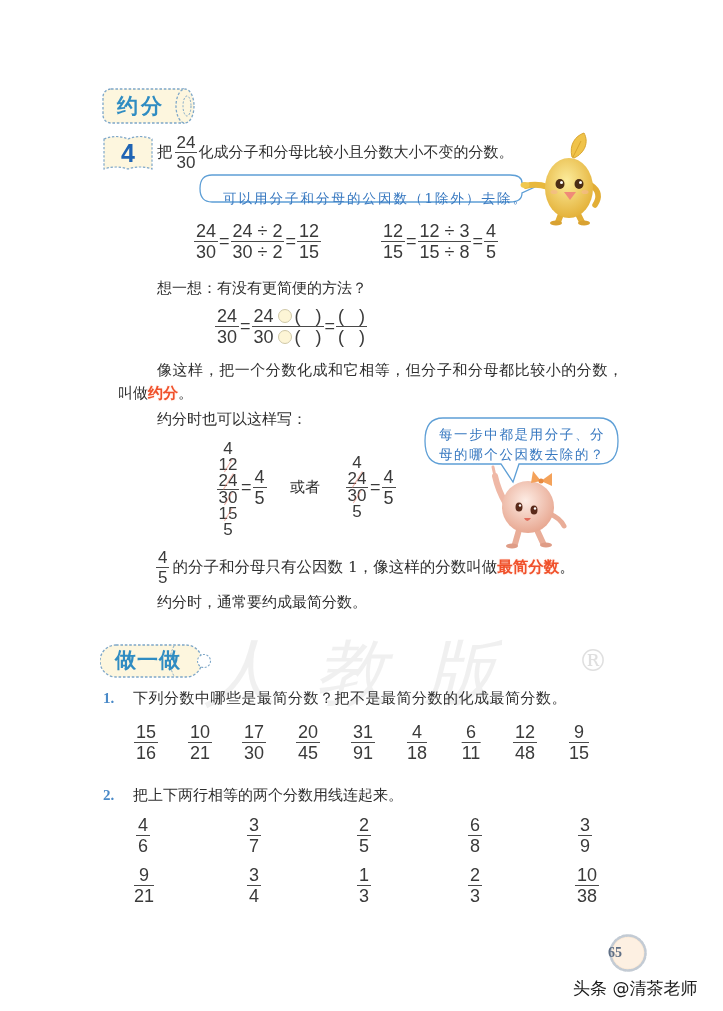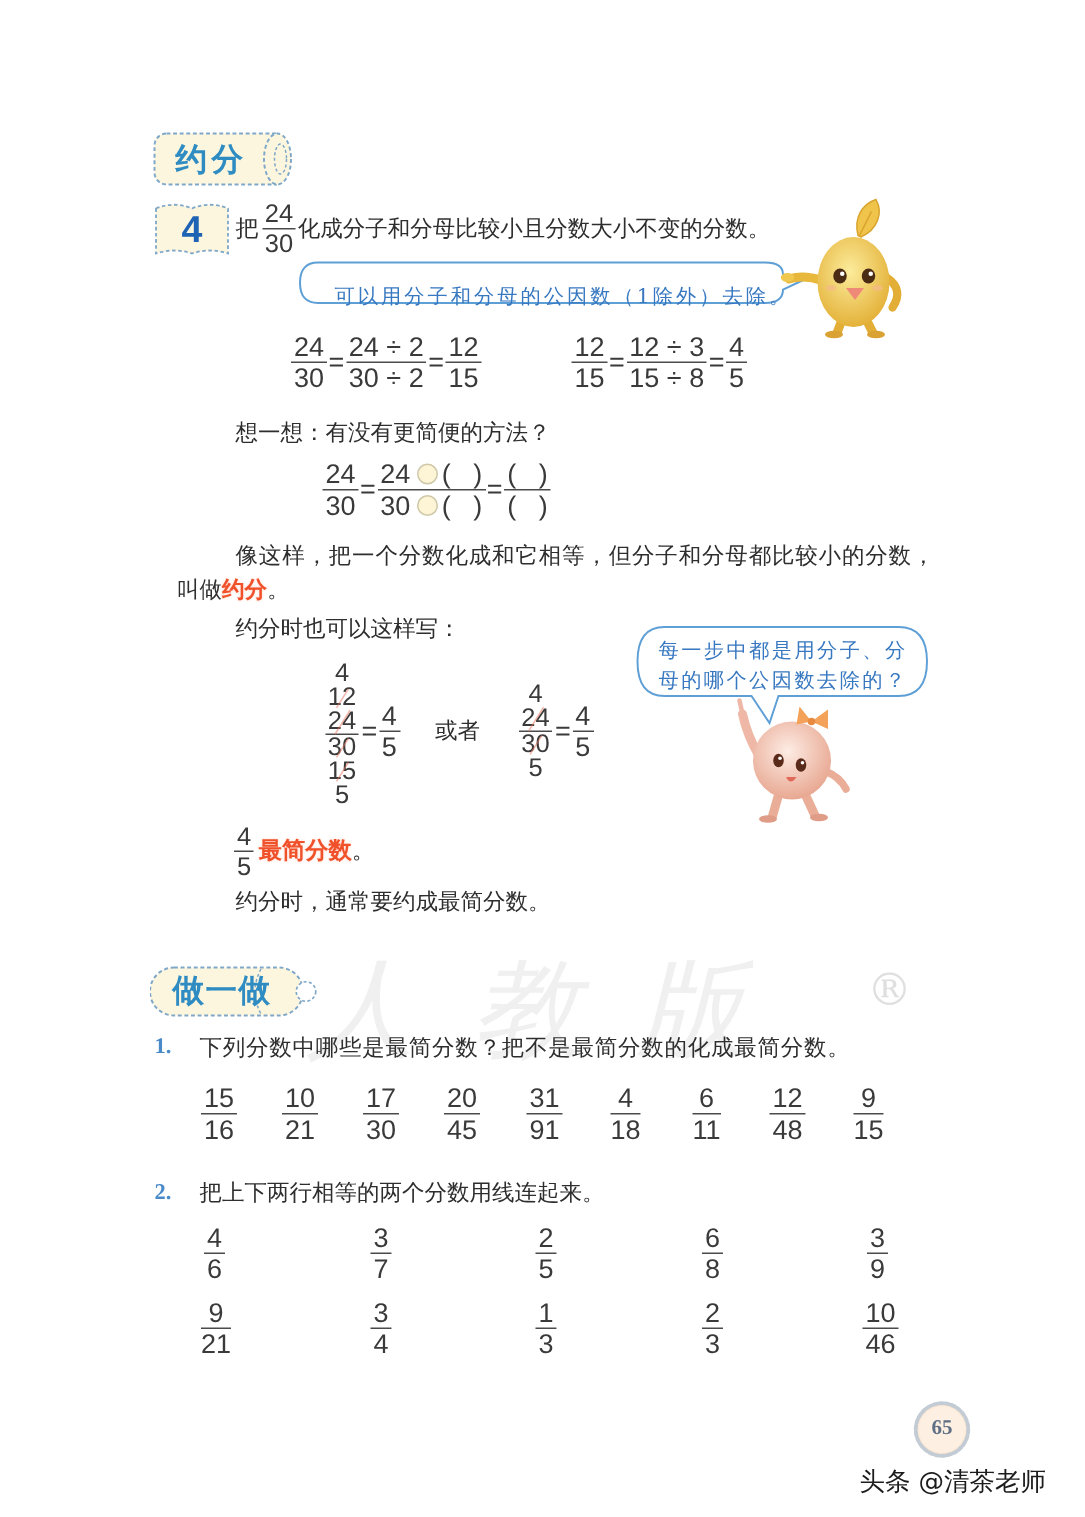--- a/index.html
+++ b/index.html
@@ -17,21 +17,21 @@
 .term{color:#f0502a;font-weight:bold;text-shadow:0 0 2px #ffd6c8;}
 .hdr-text{position:absolute;font-size:21px;line-height:26px;color:#2f8cc2;font-weight:bold;letter-spacing:3px;white-space:nowrap;}
 .bubble-text{position:absolute;font-size:13.5px;line-height:20px;letter-spacing:2px;color:#3778c0;white-space:nowrap;}
 .stack{position:absolute;display:flex;flex-direction:column;align-items:center;font-family:"Liberation Sans",sans-serif;font-size:17px;line-height:16px;color:#3a3a3a;}
 .stack .bar{border-bottom:1.4px solid #4a4a4a;padding:0 2px;}
 .struck{position:relative;}
 .struck::after{content:"";position:absolute;left:2px;right:2px;top:50%;height:1.4px;background:rgba(232,120,100,0.55);transform:rotate(-58deg);}
 .exnum{position:absolute;font-family:"Liberation Serif",serif;font-weight:bold;font-size:15px;line-height:20px;color:#4a8ac8;}
 .wm-bg{position:absolute;font-family:"DejaVu Serif",serif;font-style:italic;color:rgba(200,200,200,0.28);white-space:nowrap;}
 .toutiao{position:absolute;font-family:"DejaVu Sans",sans-serif;font-size:17px;line-height:22px;color:#1c1c1c;white-space:nowrap;text-shadow:1px 1px 0 #fff,-1px -1px 0 #fff,1px -1px 0 #fff,-1px 1px 0 #fff,0 0 3px #fff;}
-.pgnum{position:absolute;font-family:"Liberation Serif",serif;font-weight:bold;font-size:14px;color:#5f6f85;text-align:center;width:40px;line-height:40px;}
+.pgnum{position:absolute;font-family:"Liberation Serif",serif;font-weight:bold;font-size:14px;color:#5f6f85;text-align:left;width:40px;line-height:40px;}
 </style>
 </head>
 <body>
 
 <div class="wm-bg" style="left:205px;top:625px;font-size:72px;letter-spacing:38px;">人教版</div>
 <div class="wm-bg" style="left:578px;top:643px;font-size:30px;font-style:normal;color:rgba(185,185,185,0.45);">®</div>
 
 <div class="abs" style="left:100px;top:85px;width:100px;height:42px;">
   <svg width="100" height="42" viewBox="0 0 100 42">
     <path d="M11,4 H84 L84,38 H11 A8,8 0 0 1 3,30 V12 A8,8 0 0 1 11,4 Z" fill="#fdf6de" stroke="#7ea7c8" stroke-width="1.3" stroke-dasharray="2.6,1.8"></path>
@@ -217,20 +217,21 @@
     <circle cx="51" cy="46.5" r="1.2" fill="#ffffff"></circle>
     <path d="M40,56 Q43,62 47,56 Z" fill="#e06a5a"></path>
   </svg>
 </div>
 
 <div class="row" style="left:156px;top:548px;height:38px;font-size:15.5px;">
   <span class="frac fsm" style="margin-right:3px;">
     <span class="num">4</span>
     <span class="den">5</span>
   </span>
+  <span>的分子和分母只有公因数 1，像这样的分数叫做</span>
   <span class="term">最简分数</span>
   <span>。</span>
 </div>
 
 <div class="txt" style="left:157px;top:592px;font-family:Liberation Serif, serif;">约分时，通常要约成最简分数。</div>
 
 <div class="abs" style="left:100px;top:640px;width:112px;height:42px;">
   <svg width="112" height="42" viewBox="0 0 112 42">
     <path d="M16,5 H86 A16,16 0 0 1 86,37 H16 A16,16 0 0 1 16,5 Z" fill="#fdf6de" stroke="#7ea7c8" stroke-width="1.3" stroke-dasharray="2.6,1.8"></path>
     <path d="M74,6 Q66,21 74,36" fill="none" stroke="#7ea7c8" stroke-width="1" stroke-dasharray="2,1.6"></path>
@@ -263,21 +264,21 @@
   <span class="frac fabs" style="left:364px;top:816px;"><span class="num">2</span><span class="den">5</span></span>
   <span class="frac fabs" style="left:475px;top:816px;"><span class="num">6</span><span class="den">8</span></span>
   <span class="frac fabs" style="left:585px;top:816px;"><span class="num">3</span><span class="den">9</span></span>
 </div>
 
 <div>
   <span class="frac fabs" style="left:144px;top:866px;"><span class="num">9</span><span class="den">21</span></span>
   <span class="frac fabs" style="left:254px;top:866px;"><span class="num">3</span><span class="den">4</span></span>
   <span class="frac fabs" style="left:364px;top:866px;"><span class="num">1</span><span class="den">3</span></span>
   <span class="frac fabs" style="left:475px;top:866px;"><span class="num">2</span><span class="den">3</span></span>
-  <span class="frac fabs" style="left:587px;top:866px;"><span class="num">10</span><span class="den">46</span></span>
+  <span class="frac fabs" style="left:587px;top:866px;"><span class="num">10</span><span class="den">38</span></span>
 </div>
 
 <div class="abs" style="left:608px;top:933px;width:40px;height:40px;">
   <svg width="40" height="40" viewBox="0 0 40 40">
     <circle cx="20" cy="20" r="17.5" fill="#fbe8d4" stroke="#c3cbd4" stroke-width="2.6" stroke-dasharray="2.6,1.6" stroke-linecap="round"></circle>
     <circle cx="20" cy="20" r="15.5" fill="#fdf0e2"></circle>
   </svg>
   <div class="pgnum" style="left:0;top:0;">65</div>
 </div>
 

